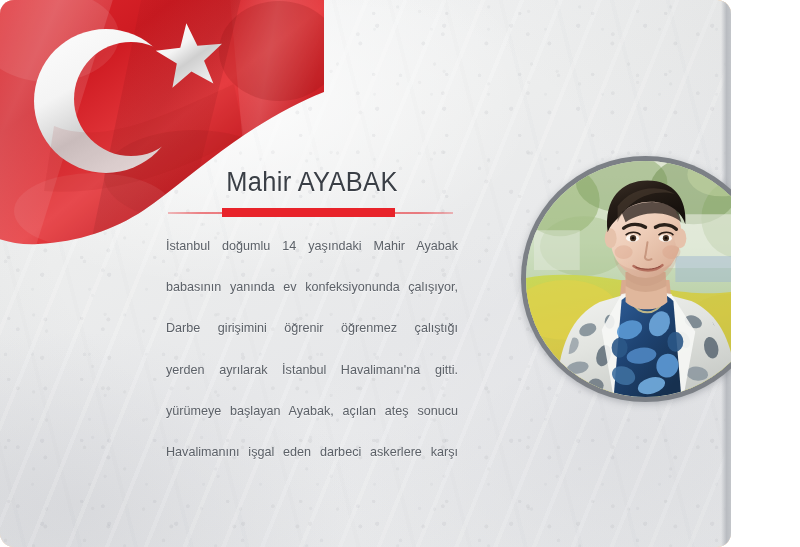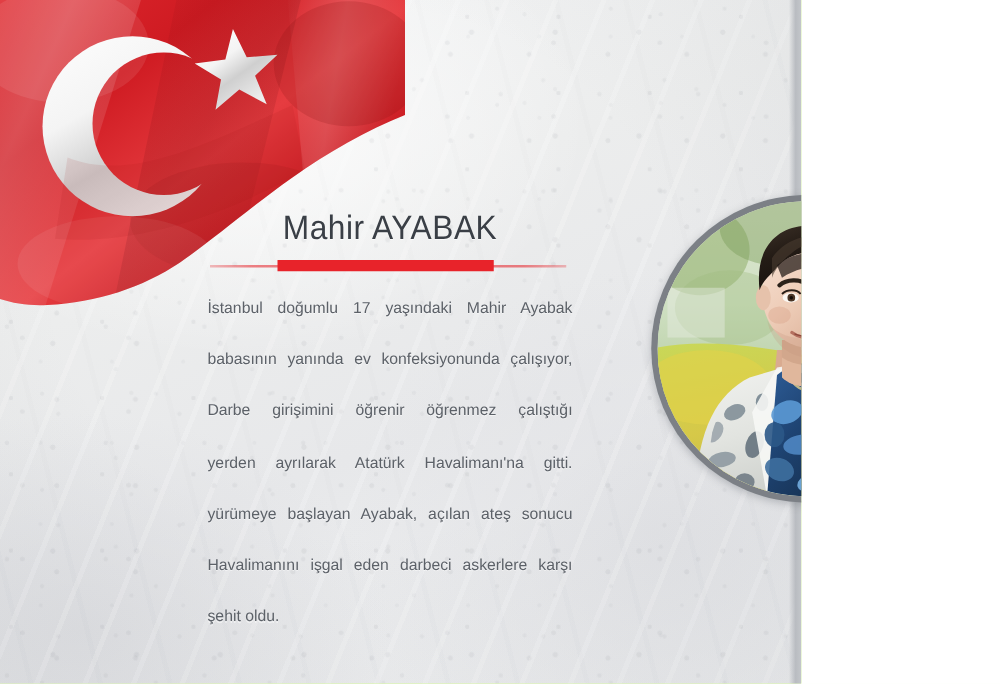--- a/index.html
+++ b/index.html
@@ -3,25 +3,26 @@
 <meta charset="utf-8">
 <title>Mahir AYABAK</title>
 <style>
   html, body {
     margin: 0;
     padding: 0;
     background: #ffffff;
   }
   #page {
     position: relative;
-    width: 641px;
+    width: 731px;
     height: 547px;
     overflow: hidden;
-    background: #bef264;
+    background: #fdba74;
     font-family: "Liberation Sans", sans-serif;
+    border-radius: 14px;
   }
 
   
   .bg-base {
     position: absolute;
     inset: 0;
     background:
       radial-gradient(ellipse 70% 55% at 30% 18%, #fdfdfd 0%, rgba(253,253,253,0) 62%),
       radial-gradient(ellipse 60% 60% at 82% 78%, #e2e3e6 0%, rgba(226,227,230,0) 65%),
       radial-gradient(ellipse 55% 45% at 10% 92%, #dedfe2 0%, rgba(222,223,226,0) 70%),
@@ -261,27 +262,26 @@
   <div class="headline">
     <h1 class="title">Mahir AYABAK</h1>
   </div>
 
   <div class="rule">
     <div class="rule-thin"></div>
     <div class="rule-thick"></div>
   </div>
 
   <p class="bio">
-    <span class="j">İstanbul doğumlu 17 yaşındaki Mahir Ayabak</span>
+    <span class="j">İstanbul doğumlu 14 yaşındaki Mahir Ayabak</span>
     <span class="j">babasının yanında ev konfeksiyonunda çalışıyor,</span>
     <span class="j">Darbe girişimini öğrenir öğrenmez çalıştığı</span>
-    <span class="j">yerden ayrılarak Atatürk Havalimanı'na gitti.</span>
+    <span class="j">yerden ayrılarak İstanbul Havalimanı'na gitti.</span>
     <span class="j">yürümeye başlayan Ayabak, açılan ateş sonucu</span>
     <span class="j">Havalimanını işgal eden darbeci askerlere karşı</span>
-    <span class="last">şehit oldu.</span>
   </p>
 
   <div class="portrait">
     <div class="portrait-inner">
       <svg viewBox="0 0 240 238" xmlns="http://www.w3.org/2000/svg" preserveAspectRatio="xMidYMid slice">
         <defs>
           <linearGradient id="bgSky" x1="0" y1="0" x2="0" y2="1">
             <stop offset="0%" stop-color="#dfe6d2"></stop>
             <stop offset="35%" stop-color="#cfe0c2"></stop>
             <stop offset="62%" stop-color="#b9cfa6"></stop>

